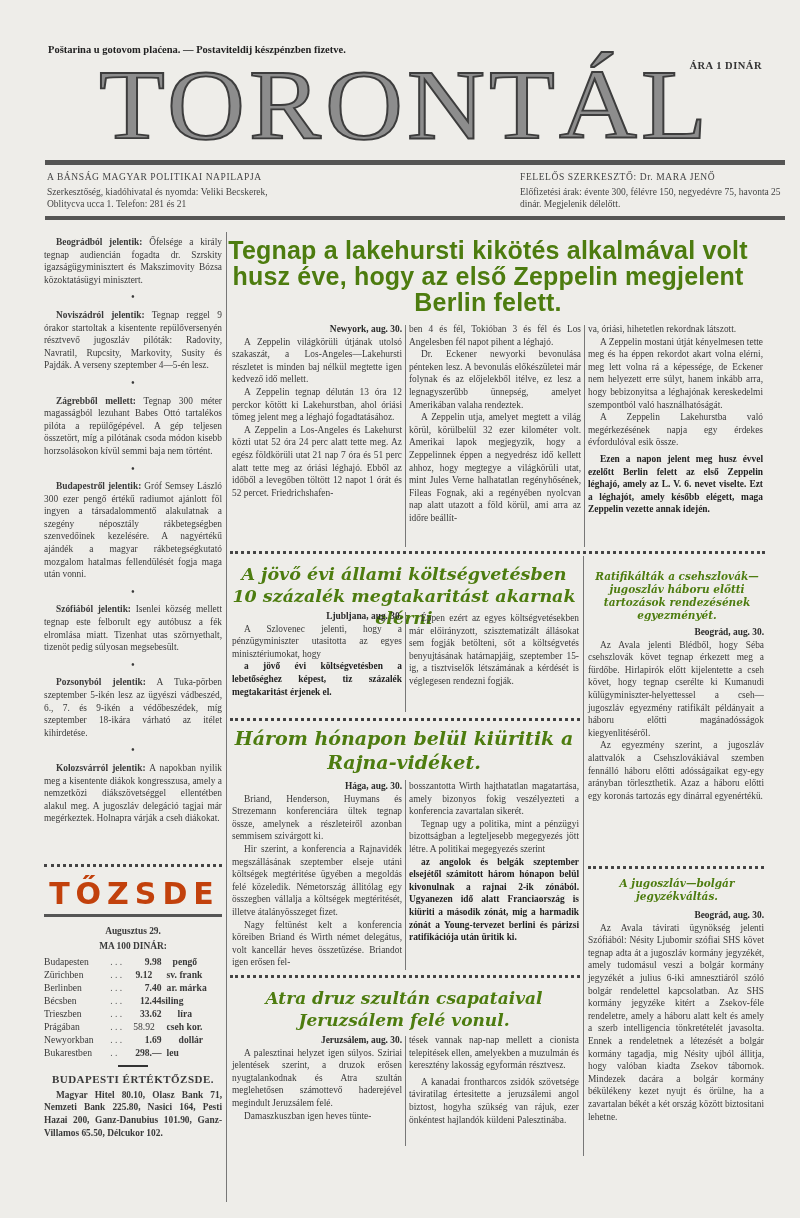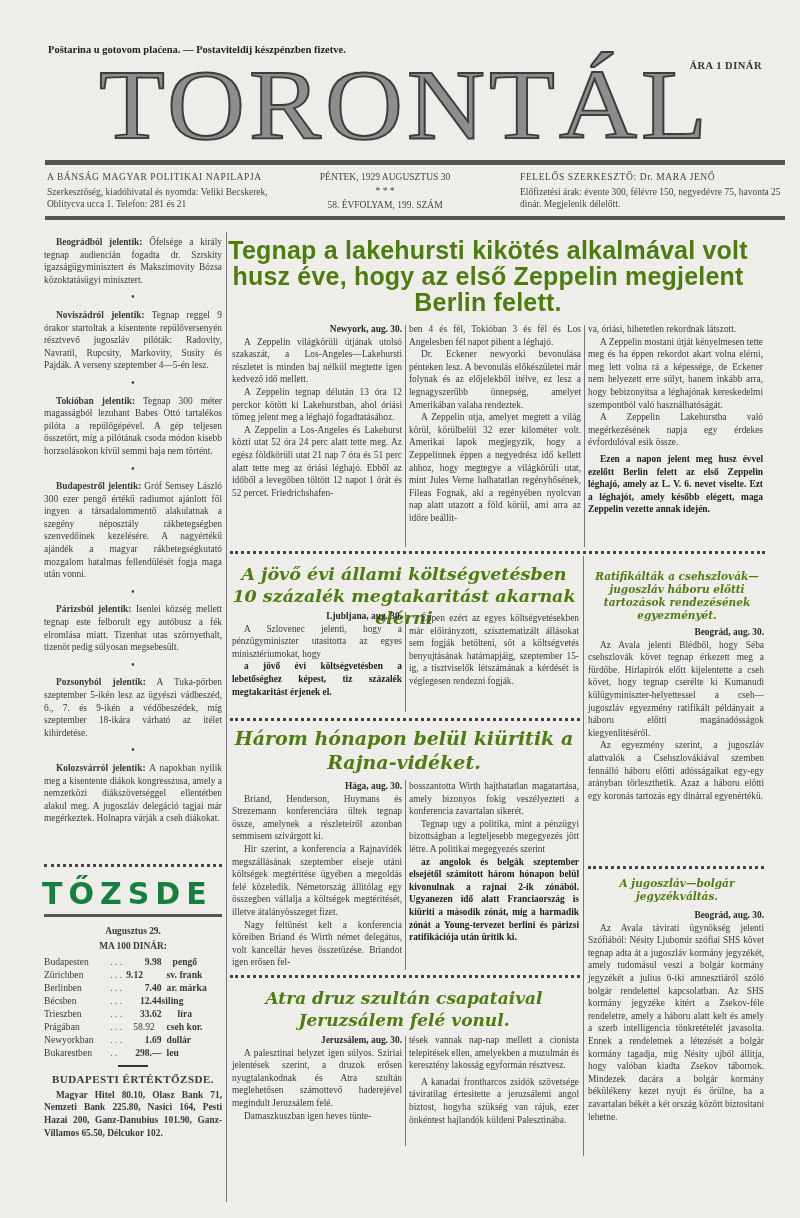--- a/index.html
+++ b/index.html
@@ -20,60 +20,55 @@
   .col{font-size:9.4px;line-height:12.6px;text-align:justify;color:#3a3a3a;}
   .col p{margin:0;text-indent:12px;}
   .dot{text-align:center;margin:5px 0;font-weight:bold;}
   .vrule{width:1px;background:#777;}
   .hl{text-align:center;color:#4d7c0f;}
   .main-hl{left:228px;top:237px;width:520px;font-family:"Liberation Sans",sans-serif;
       font-size:25px;line-height:26px;font-weight:bold;letter-spacing:.2px;}
   .ital-hl{font-family:"DejaVu Serif",serif;font-style:italic;font-weight:bold;}
   .dotted{height:4px;border-top:3px dotted #444;}
   .dateline{text-align:right;font-weight:bold;color:#2a2a2a;}
-  .tozsde{left:42px;top:876px;width:185px;text-align:left;font-family:"DejaVu Sans",sans-serif;
-     font-size:30px;font-weight:bold;letter-spacing:6px;color:#15803d;}
+  .tozsde{left:42px;top:876px;width:185px;text-align:center;font-family:"DejaVu Sans",sans-serif;
+     font-size:30px;font-weight:bold;letter-spacing:6px;color:#c2410c;}
   table.rates{border-collapse:collapse;font-size:9.6px;line-height:13px;}
   table.rates td{padding:0;white-space:nowrap;}
 </style>
 </head>
 <body>
 
 <div class="page">
 
   <div class="abs topline">Poštarina u gotovom plaćena. — Postaviteldij készpénzben fizetve.</div>
   <div class="abs price">ÁRA 1 DINÁR</div>
   <div class="abs masthead">TORONTÁL</div>
   <div class="abs rule" style="top:160px;"></div>
 
   <div class="abs hdrcol hdr-l">
     <div style="letter-spacing:.6px;">A BÁNSÁG MAGYAR POLITIKAI NAPILAPJA</div>
     <div style="margin-top:3px;">Szerkesztőség, kiadóhivatal és nyomda: Veliki Becskerek, Oblitycva ucca 1. Telefon: 281 és 21</div>
   </div>
-  <div class="abs hdrcol hdr-c">
-    <div>PÉNTEK, 1929 AUGUSZTUS 30</div>
-    <div style="margin-top:2px;">* * *</div>
-    <div style="margin-top:2px;">58. ÉVFOLYAM, 199. SZÁM</div>
-  </div>
   <div class="abs hdrcol hdr-r">
     <div style="letter-spacing:.6px;">FELELŐS SZERKESZTŐ: Dr. MARA JENŐ</div>
     <div style="margin-top:3px;">Előfizetési árak: évente 300, félévre 150, negyedévre 75, havonta 25 dinár. Megjelenik délelőtt.</div>
   </div>
   <div class="abs rule" style="top:216px;height:4px;"></div>
 
   <div class="abs col" style="left:44px;top:236px;width:178px;">
     <p><b>Beográdból jelentik:</b> <span>Őfelsége a király tegnap audiencián fogadta dr. Szrskity igazságügyminisztert és Makszimovity Bózsa közoktatásügyi minisztert.</span></p>
     <div class="dot">•</div>
     <p><b>Noviszádról jelentik:</b> <span>Tegnap reggel 9 órakor startoltak a kisentente repülőversenyén résztvevő jugoszláv pilóták: Radovity, Navratil, Rupcsity, Markovity, Susity és Pajdák. A verseny szeptember 4—5-én lesz.</span></p>
     <div class="dot">•</div>
-    <p><b>Tokióban jelentik:</b> <span>Tegnap 300 méter magasságból lezuhant Babes Ottó tartalékos pilóta a repülőgépével. A gép teljesen összetört, míg a pilótának csoda módon kisebb horzsolásokon kívül semmi baja nem történt.</span></p>
+    <p><b>Zágrebből mellett:</b> <span>Tegnap 300 méter magasságból lezuhant Babes Ottó tartalékos pilóta a repülőgépével. A gép teljesen összetört, míg a pilótának csoda módon kisebb horzsolásokon kívül semmi baja nem történt.</span></p>
     <div class="dot">•</div>
     <p><b>Budapestről jelentik:</b> <span>Gróf Semsey László 300 ezer pengő értékű radiumot ajánlott föl ingyen a társadalommentő alakulatnak a szegény néposztály rákbetegségben szenvedőinek kezelésére. A nagyértékű ajándék a magyar rákbetegségkutató mozgalom hatalmas fellendülését fogja maga után vonni.</span></p>
     <div class="dot">•</div>
-    <p><b>Párizsból jelentik:</b> <span>Isenlei község mellett tegnap este felborult egy autóbusz a fék elromlása miatt. Tizenhat utas szörnyethalt, tizenöt pedig súlyosan megsebesült.</span></p>
+    <p><b>Szófiából jelentik:</b> <span>Isenlei község mellett tegnap este felborult egy autóbusz a fék elromlása miatt. Tizenhat utas szörnyethalt, tizenöt pedig súlyosan megsebesült.</span></p>
     <div class="dot">•</div>
     <p><b>Pozsonyból jelentik:</b> <span>A Tuka-pörben szeptember 5-ikén lesz az ügyészi vádbeszéd, 6., 7. és 9-ikén a védőbeszédek, míg szeptember 18-ikára várható az itélet kihirdetése.</span></p>
     <div class="dot">•</div>
     <p><b>Kolozsvárról jelentik:</b> <span>A napokban nyilik meg a kisentente diákok kongresszusa, amely a nemzetközi diákszövetséggel ellentétben alakul meg. A jugoszláv delegáció tagjai már megérkeztek. Holnapra várják a cseh diákokat.</span></p>
   </div>
 
   <div class="abs dotted" style="left:44px;top:864px;width:178px;"></div>
   <div class="abs tozsde">TŐZSDE</div>
   <div class="abs" style="left:44px;top:914px;width:178px;height:3px;background:#555;"></div>
   <div class="abs col" style="left:44px;top:925px;width:178px;">
@@ -83,21 +78,21 @@
       <tbody>
           <tr>
             <td>Budapesten</td>
             <td style="color:#555;">. . .</td>
             <td style="text-align:right;font-weight:bold;">9.98</td>
             <td style="padding-left:11px;font-weight:bold;">pengő</td>
           </tr>
       <tr>
             <td>Zürichben</td>
             <td style="color:#555;">. . .</td>
-            <td style="text-align:left;font-weight:bold;">9.12</td>
+            <td style="text-align:center;font-weight:bold;">9.12</td>
             <td style="padding-left:5px;font-weight:bold;">sv. frank</td>
           </tr>
       <tr>
             <td>Berlinben</td>
             <td style="color:#555;">. . .</td>
             <td style="text-align:right;font-weight:bold;">7.40</td>
             <td style="padding-left:5px;font-weight:bold;">ar. márka</td>
           </tr>
       <tr>
             <td>Bécsben</td>
@@ -114,21 +109,21 @@
       <tr>
             <td>Prágában</td>
             <td style="color:#555;">. . .</td>
             <td style="text-align:center;font-weight:normal;">58.92</td>
             <td style="padding-left:5px;font-weight:bold;">cseh kor.</td>
           </tr>
       <tr>
             <td>Newyorkban</td>
             <td style="color:#555;">. . .</td>
             <td style="text-align:right;font-weight:bold;margin-top:6px;">1.69</td>
-            <td style="padding-left:5px;font-weight:bold;">dollár</td>
+            <td style="padding-left:17px;font-weight:bold;">dollár</td>
           </tr>
       <tr>
             <td>Bukarestben</td>
             <td style="color:#555;">. .</td>
             <td style="text-align:right;font-weight:bold;">298.—</td>
             <td style="padding-left:5px;font-weight:bold;">leu</td>
           </tr>
     </tbody>
       </table>
     <div style="width:30px;height:2px;background:#333;margin:6px auto;"></div>

